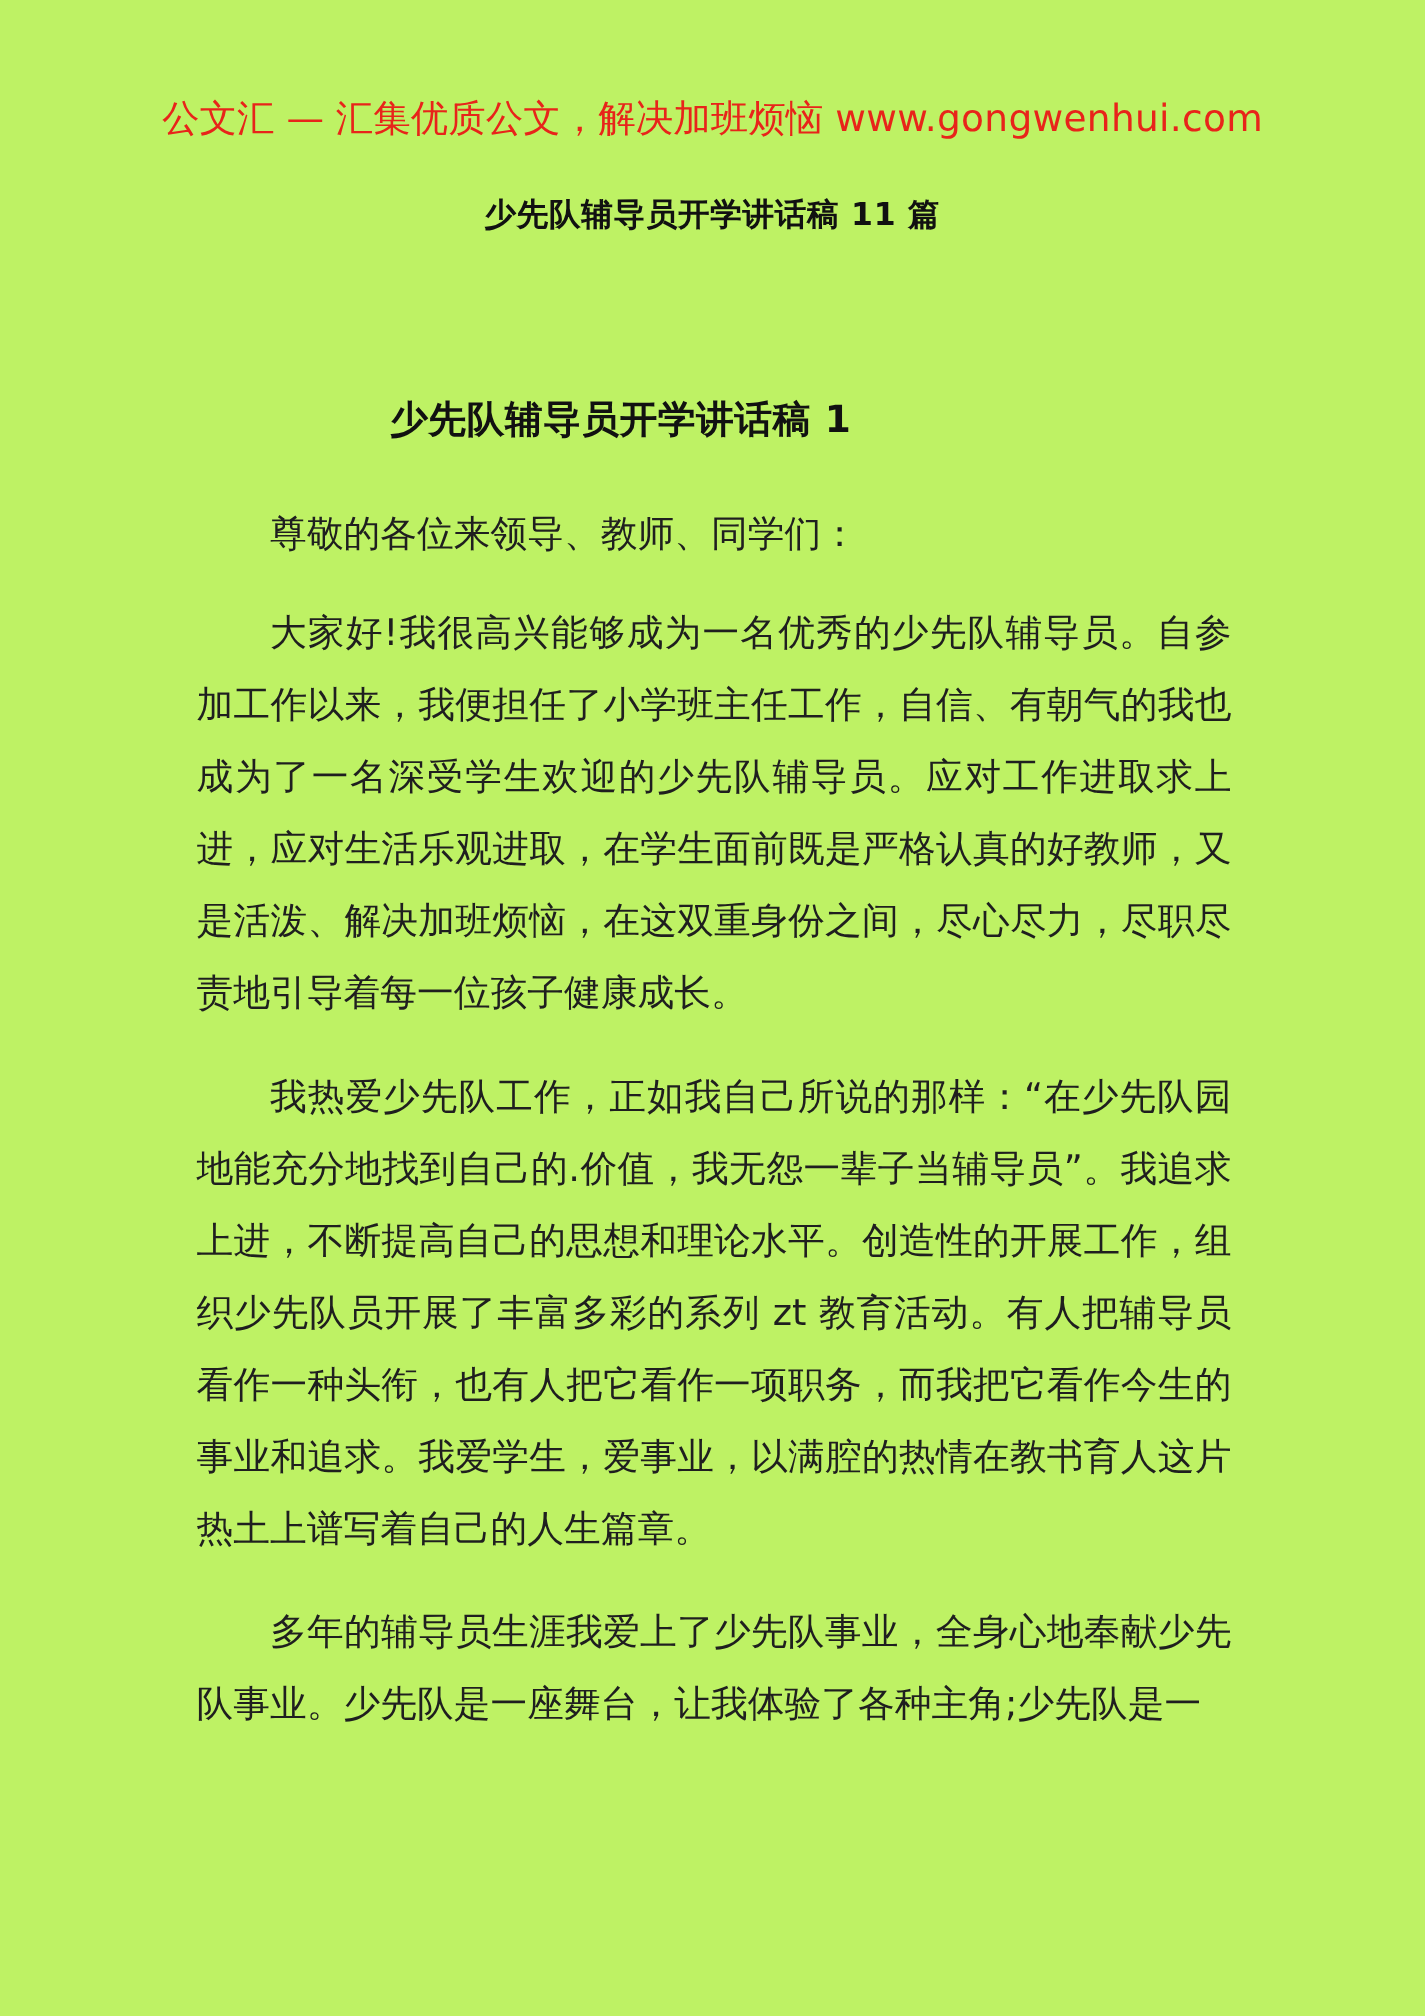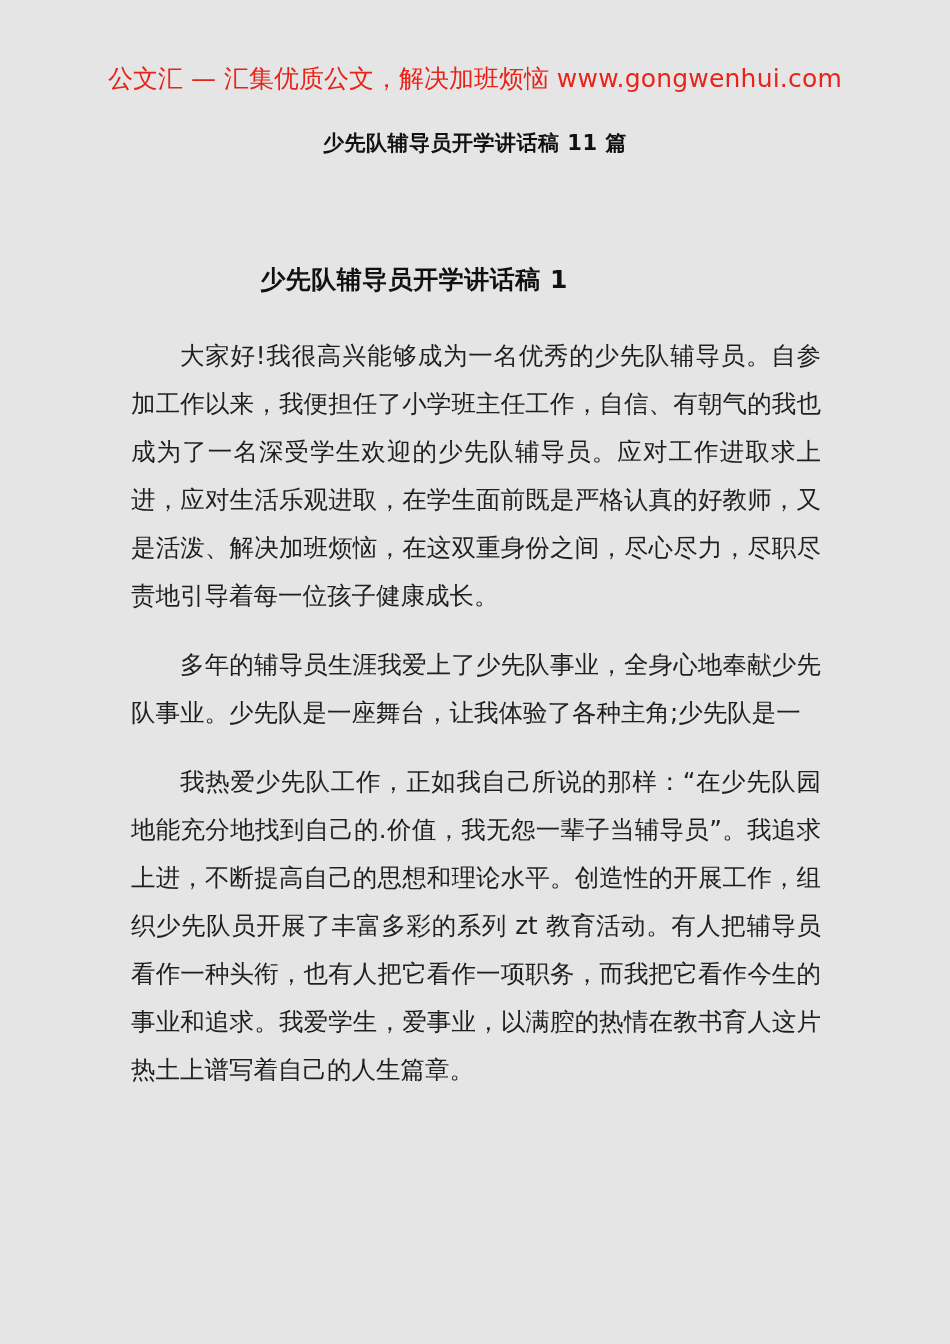--- a/index.html
+++ b/index.html
@@ -10,21 +10,21 @@
   body {
     font-family: "DejaVu Sans", "Liberation Sans", sans-serif;
     color: #1a1a1a;
     -webkit-font-smoothing: antialiased;
   }
   .page {
     position: relative;
     width: 950px;
     height: 1344px;
     margin: 0 auto;
-    background: #e5e5e5;
+    background: #bef264;
     overflow: hidden;
     box-sizing: border-box;
   }
   .content {
     position: absolute;
     left: 0;
     top: 0;
     width: 950px;
   }
   
@@ -102,19 +102,20 @@
     <div class="wm-header">
       <span class="wm-cn">公文汇 — 汇集优质公文，解决加班烦恼</span>
       <span class="wm-url">www.gongwenhui.com</span>
     </div>
 
     <div class="doc-title">少先队辅导员开学讲话稿 11 篇</div>
 
     <div class="section-title">少先队辅导员开学讲话稿 1</div>
 
     <div class="body-block">
+      <p class="para tight">尊敬的各位来领导、教师、同学们：</p>
       <p class="para">大家好!我很高兴能够成为一名优秀的少先队辅导员。自参加工作以来，我便担任了小学班主任工作，自信、有朝气的我也成为了一名深受学生欢迎的少先队辅导员。应对工作进取求上进，应对生活乐观进取，在学生面前既是严格认真的好教师，又是活泼、解决加班烦恼，在这双重身份之间，尽心尽力，尽职尽责地引导着每一位孩子健康成长。</p>
+      <p class="para">我热爱少先队工作，正如我自己所说的那样：“在少先队园地能充分地找到自己的.价值，我无怨一辈子当辅导员”。我追求上进，不断提高自己的思想和理论水平。创造性的开展工作，组织少先队员开展了丰富多彩的系列 zt 教育活动。有人把辅导员看作一种头衔，也有人把它看作一项职务，而我把它看作今生的事业和追求。我爱学生，爱事业，以满腔的热情在教书育人这片热土上谱写着自己的人生篇章。</p>
       <p class="para">多年的辅导员生涯我爱上了少先队事业，全身心地奉献少先队事业。少先队是一座舞台，让我体验了各种主角;少先队是一</p>
-      <p class="para">我热爱少先队工作，正如我自己所说的那样：“在少先队园地能充分地找到自己的.价值，我无怨一辈子当辅导员”。我追求上进，不断提高自己的思想和理论水平。创造性的开展工作，组织少先队员开展了丰富多彩的系列 zt 教育活动。有人把辅导员看作一种头衔，也有人把它看作一项职务，而我把它看作今生的事业和追求。我爱学生，爱事业，以满腔的热情在教书育人这片热土上谱写着自己的人生篇章。</p>
     </div>
 
   </div>
 </div>
 
 </body></html>

